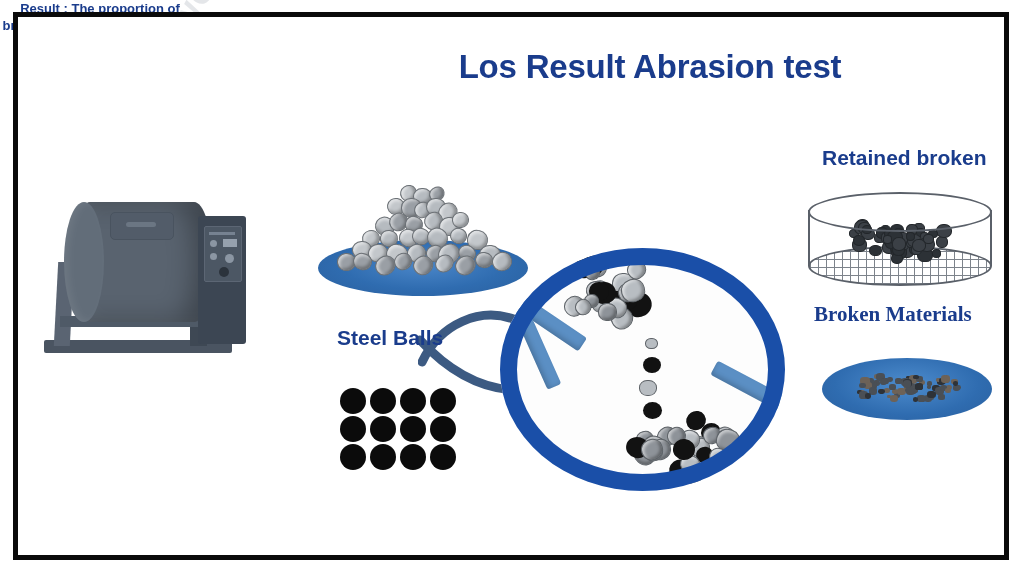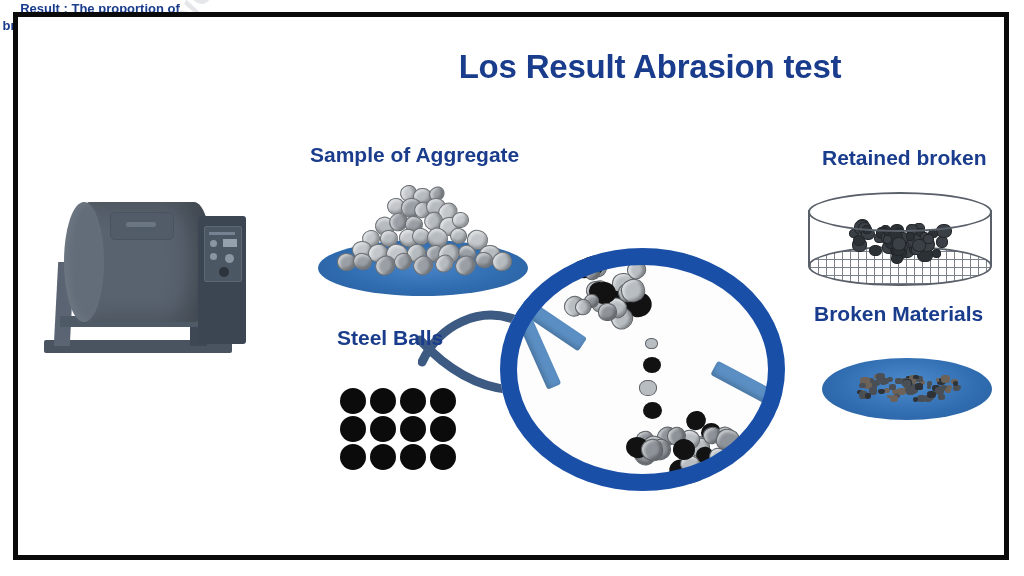--- a/index.html
+++ b/index.html
@@ -32,21 +32,21 @@
   #title{
     position:absolute;left:330px;top:48px;width:640px;text-align:center;
     font-size:33px;font-weight:bold;color:#1a3c8c;letter-spacing:-.2px;
   }
 
   
   .lbl{position:absolute;font-weight:bold;color:#1a3c8c;}
   #lbl-sample{left:310px;top:143px;font-size:21px;}
   #lbl-steel{left:337px;top:326px;font-size:21px;}
   #lbl-sieve{left:822px;top:146px;font-size:21px;}
-  #lbl-broken{left:814px;top:302px;font-size:21px;}
+  #lbl-broken{left:814px;top:302px;font-size:21px;font-family:Liberation Serif, serif;}
   #lbl-result{
     left:800px;top:482px;width:200px;text-align:center;
     font-size:13px;font-weight:bold;color:#1a3c8c;line-height:1.32;
   }
 
   
   #machine{position:absolute;left:38px;top:190px;width:210px;height:185px;}
   .m-part{position:absolute;}
   #m-base{left:6px;top:150px;width:188px;height:13px;background:#4a5461;border-radius:2px;}
   #m-legL{left:18px;top:72px;width:16px;height:84px;background:#5a6472;transform:skewX(-3deg);}
@@ -409,19 +409,18 @@
           <div style="position: absolute; left: 208.796px; top: 200.209px; width: 17.4772px; height: 16.4286px; border-radius: 46%; background: rgb(184, 189, 194); border: 1px solid rgb(94, 99, 104); box-shadow: rgba(0, 0, 0, 0.3) -2px -2px 3px inset, rgba(255, 255, 255, 0.5) 2px 2px 3px inset; transform: rotate(17deg);"></div>
           <div style="position: absolute; left: 144.5px; top: 89.5px; width: 11px; height: 9.9px; border-radius: 45%; background: rgb(184, 189, 194); border: 1px solid rgb(94, 99, 104);"></div>
           <div style="position: absolute; left: 143px; top: 109px; width: 18px; height: 16.2px; border-radius: 50%; background: rgb(18, 18, 18);"></div>
           <div style="position: absolute; left: 139px; top: 132px; width: 16px; height: 14.4px; border-radius: 45%; background: rgb(184, 189, 194); border: 1px solid rgb(94, 99, 104);"></div>
           <div style="position: absolute; left: 142.5px; top: 153.5px; width: 19px; height: 17.1px; border-radius: 50%; background: rgb(18, 18, 18);"></div>
         </div>
     </div>
     <div id="mag-ring"></div>
   </div>
 
-  <div class="lbl" id="lbl-sample">Sample of Aggregate</div>
   <div class="lbl" id="lbl-steel">Steel Balls</div>
   <div class="lbl" id="lbl-sieve">Retained broken</div>
   <div class="lbl" id="lbl-broken">Broken Materials</div>
   <div id="lbl-result">Result : The proportion of broken material Expressed as a percentage.</div>
 
 </div>
 
 </body></html>

